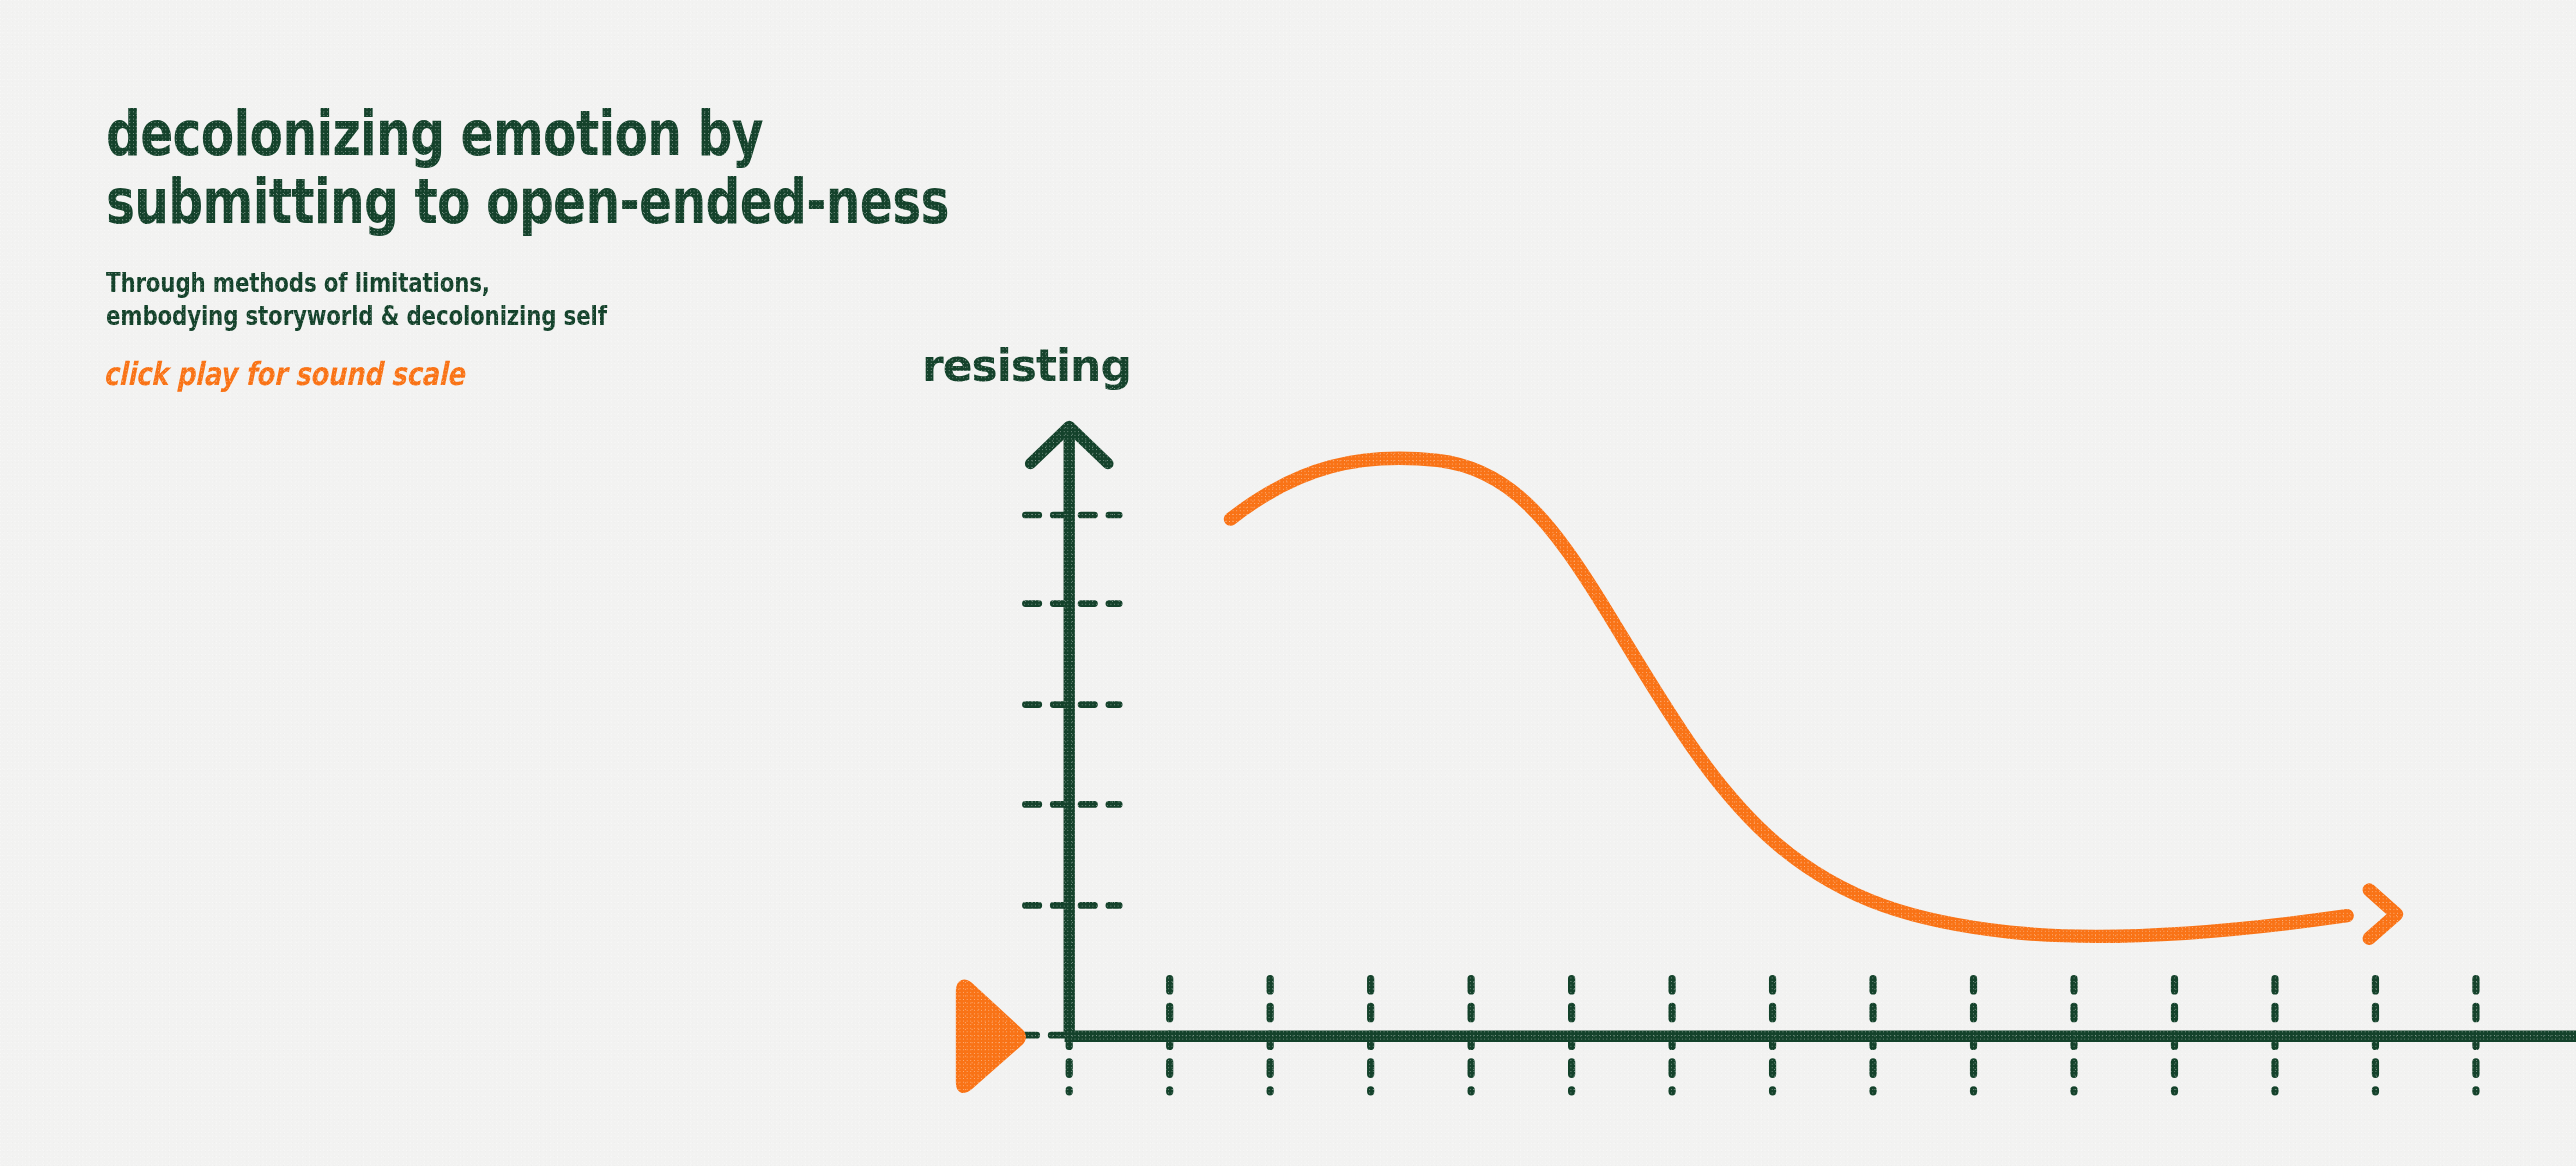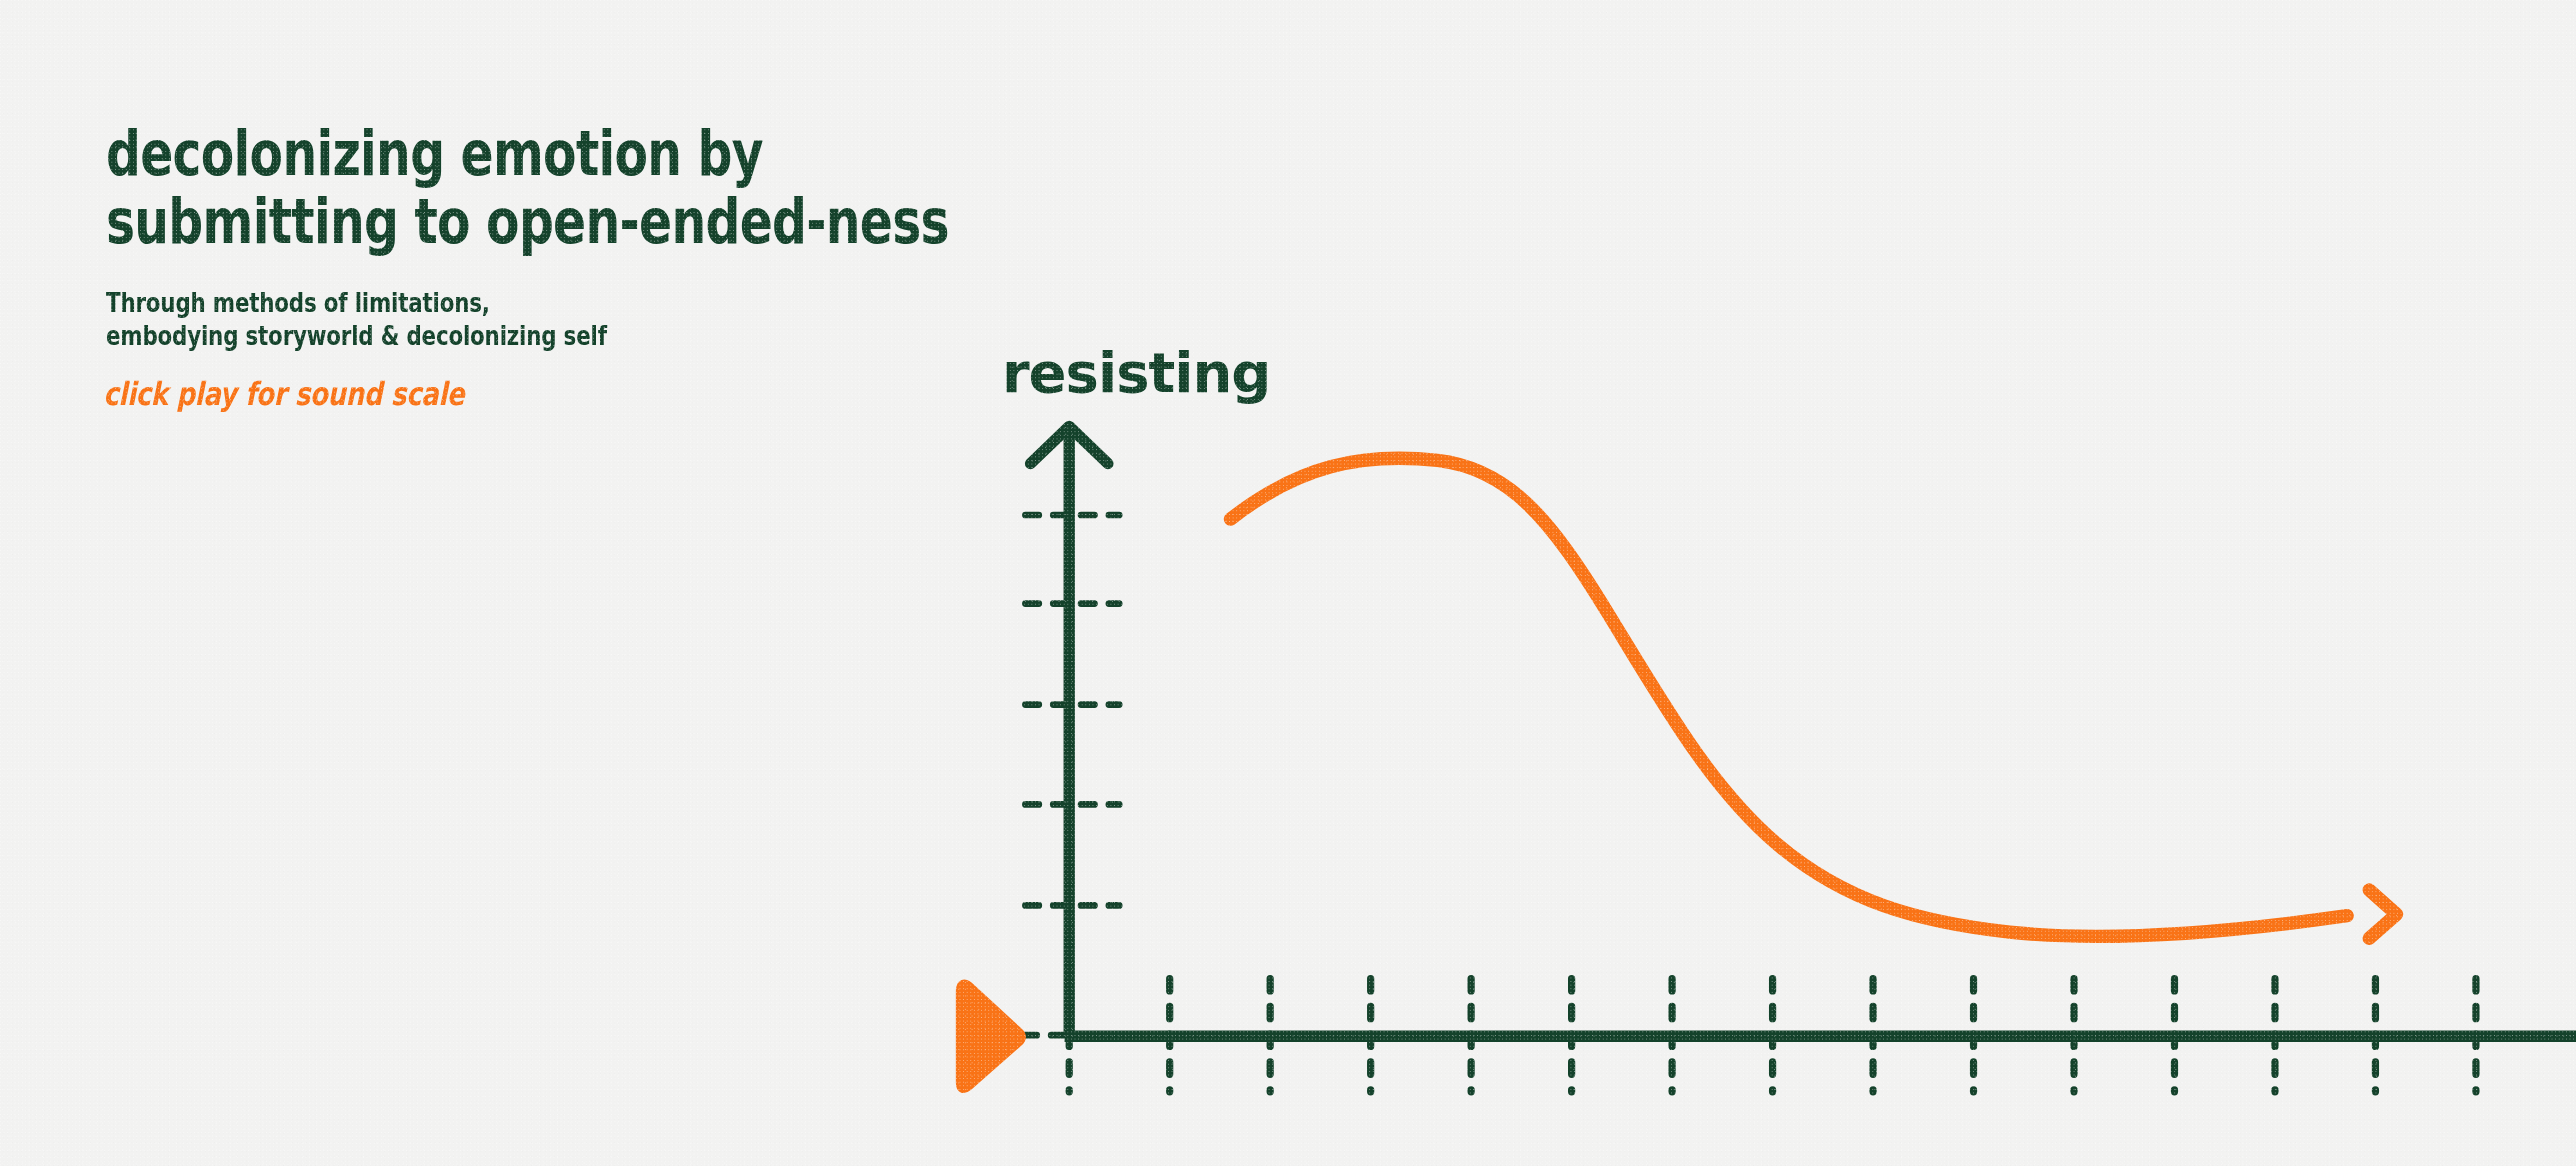--- a/index.html
+++ b/index.html
@@ -15,21 +15,21 @@
     opacity:.55;
     background-image:
       radial-gradient(circle at 17% 23%, rgba(255,255,255,.9) 0 0.5px, transparent 0.5px),
       radial-gradient(circle at 63% 71%, rgba(0,0,0,.035) 0 0.5px, transparent 0.5px),
       radial-gradient(circle at 83% 37%, rgba(120,120,160,.05) 0 0.5px, transparent 0.5px),
       radial-gradient(circle at 37% 87%, rgba(255,255,255,.8) 0 0.5px, transparent 0.5px);
     background-size:3.6px 3.6px, 4.6px 4.6px, 5.7px 5.7px, 6.7px 6.7px;
   }
 
   
-  #textblock{position:absolute;left:106px;top:120px;z-index:3;}
+  #textblock{position:absolute;left:106px;top:100px;z-index:3;}
 
   .title{
     font-family:"Liberation Sans Narrow","DejaVu Sans Condensed","Liberation Sans",sans-serif;
     font-weight:700;
     font-size:63px;
     line-height:1.08;
     letter-spacing:-0.8px;
     color:#14422b;
     transform:scaleX(.86);
     transform-origin:left top;
@@ -65,24 +65,24 @@
   
   #chart{position:absolute;left:0;top:0;width:3119px;height:1166px;z-index:2;}
 
   .axis-label{
     position:absolute;
     color:#14422b;
     white-space:nowrap;
     z-index:4;
   }
   #label-resisting{
-    left:1002px;top:340px;
+    left:922px;top:340px;
     font-family:"DejaVu Sans","Liberation Sans",sans-serif;
     font-weight:700;
-    font-size:56px;
+    font-size:44px;
     letter-spacing:-1px;
   }
 </style>
 </head>
 <body>
 
 <div id="noise"></div>
 
 <div id="textblock">
   <div class="title">decolonizing emotion by</div>

